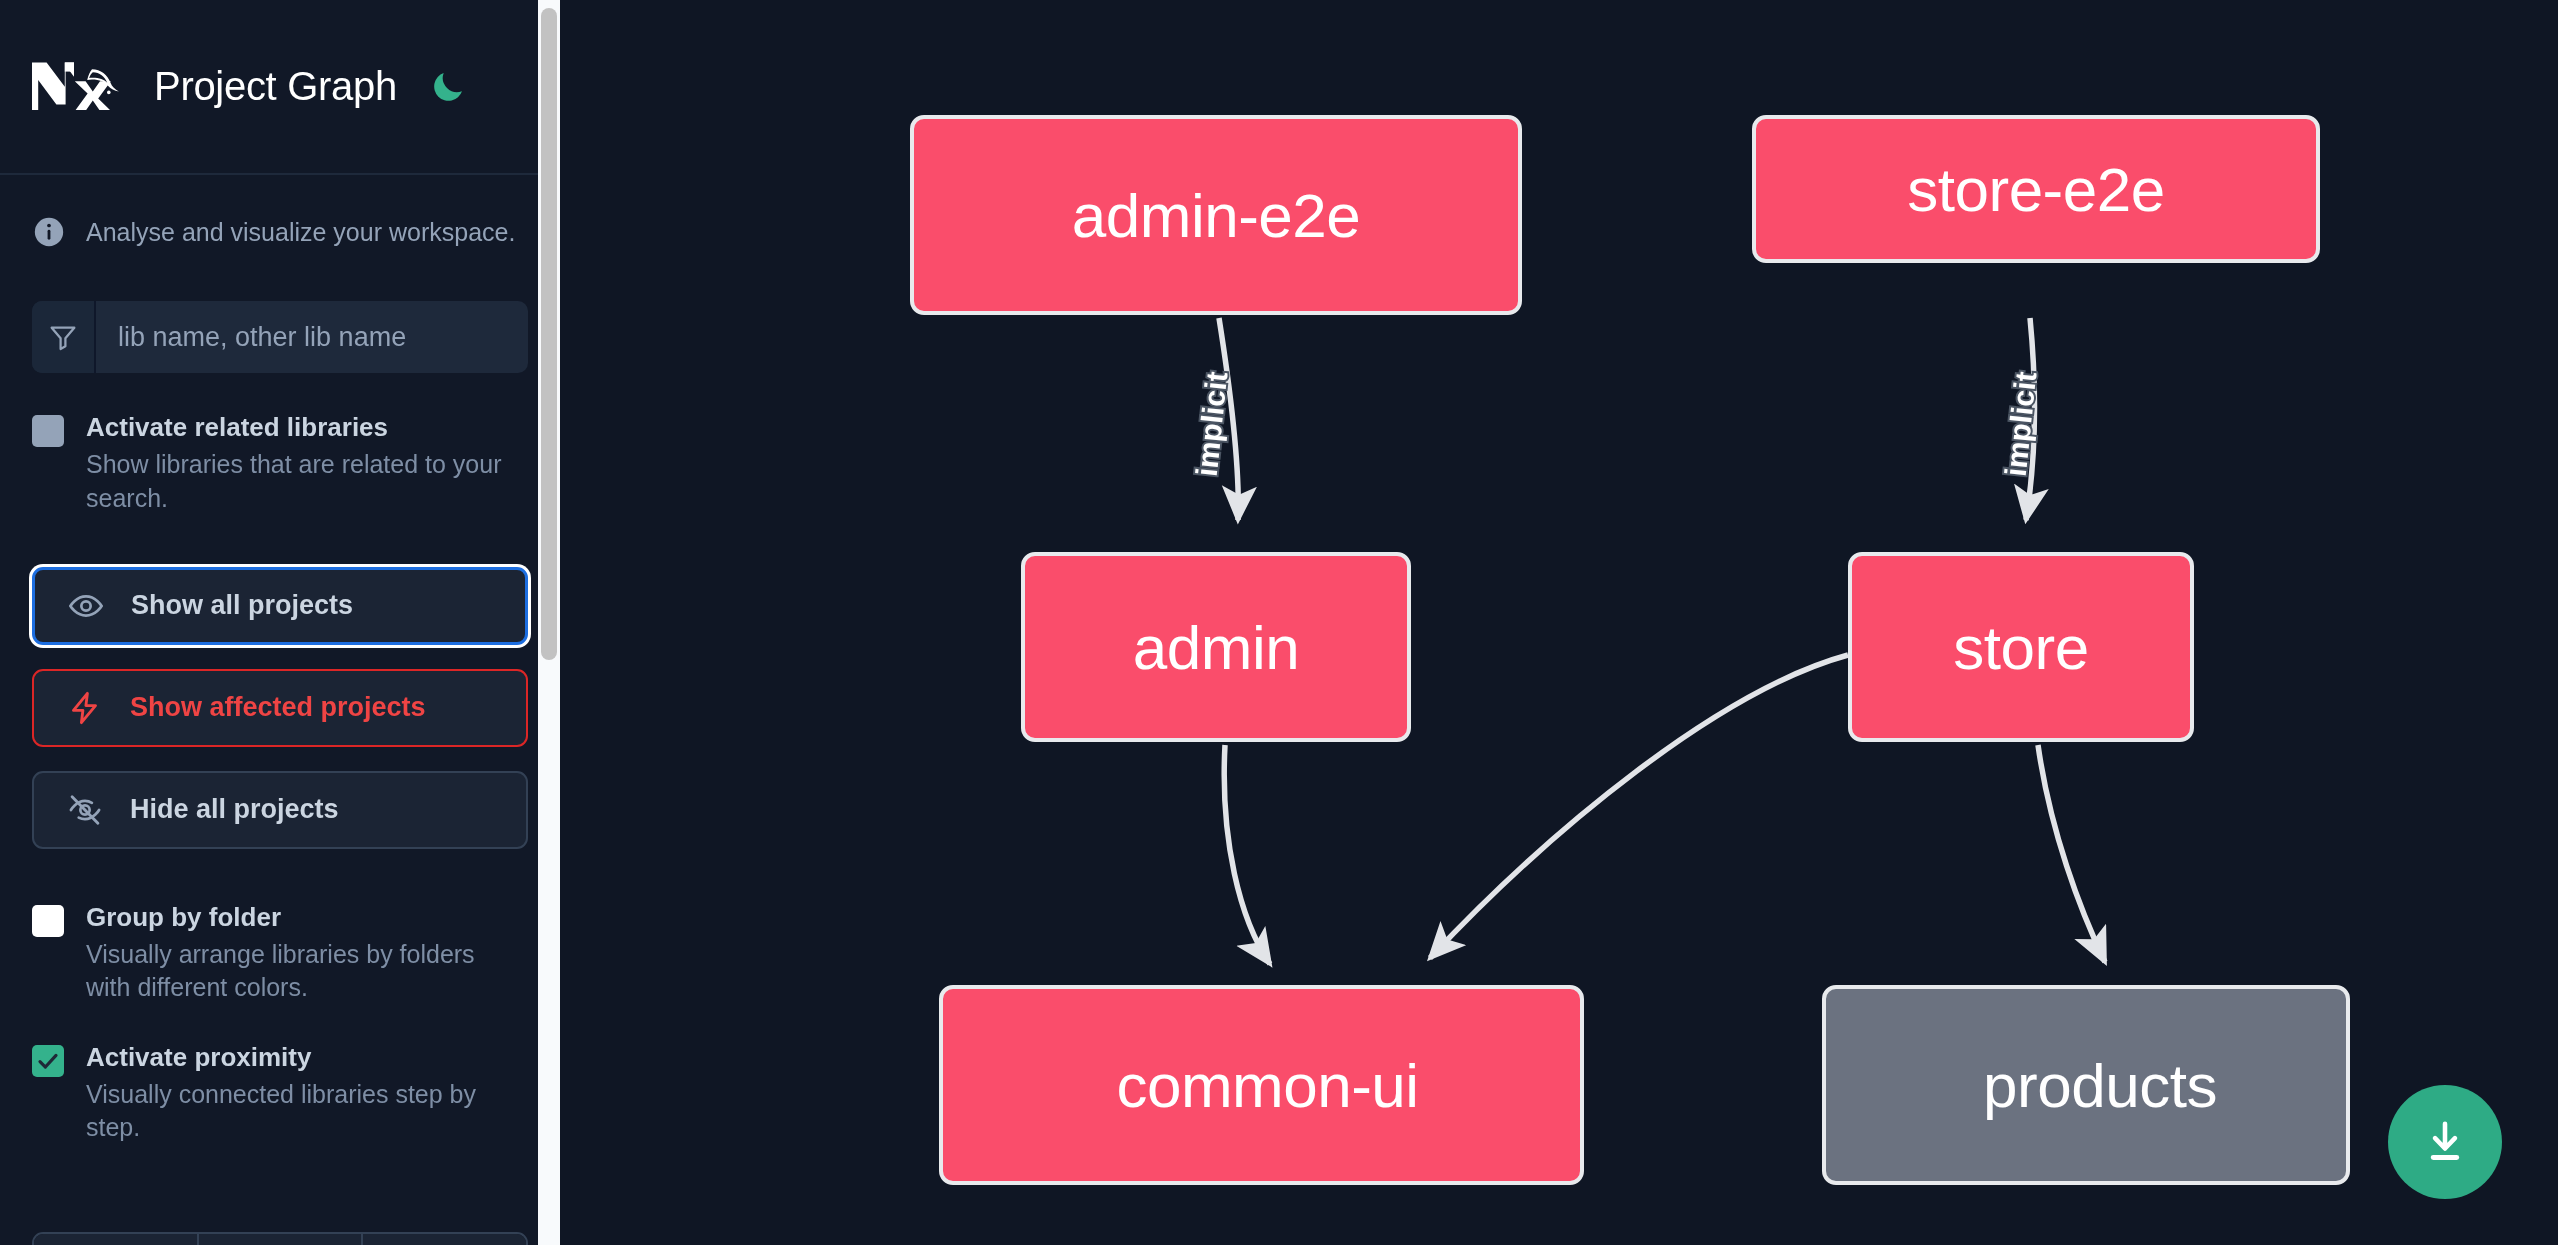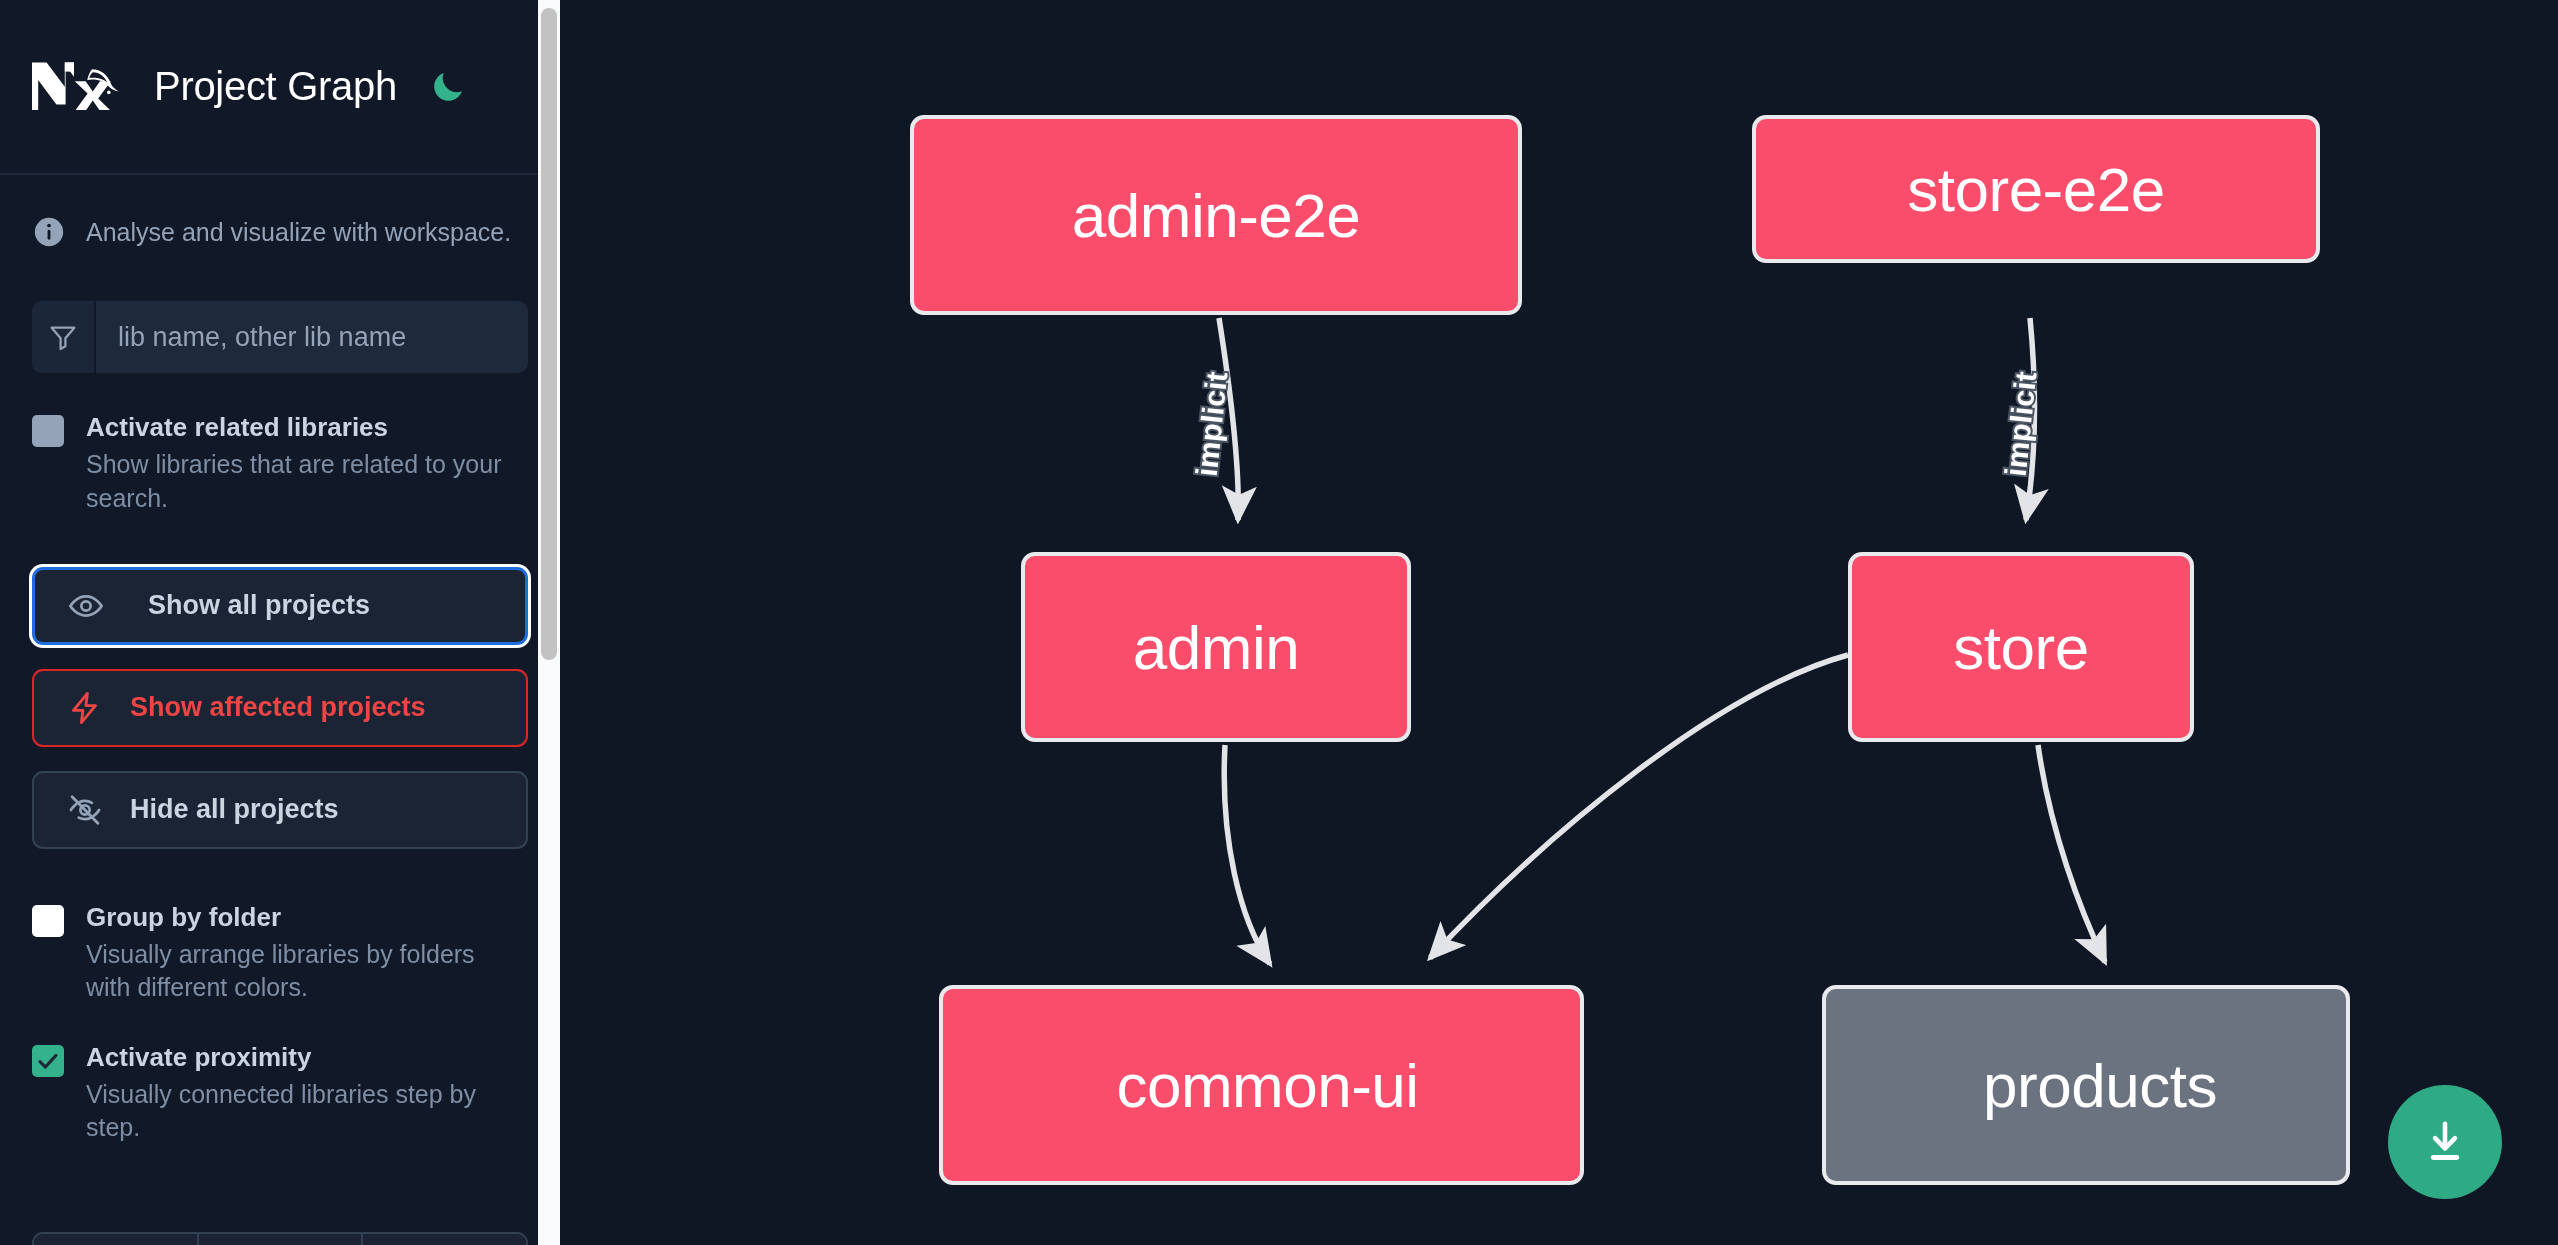--- a/index.html
+++ b/index.html
@@ -134,21 +134,20 @@
     font-weight: 700;
     color: #cbd5e1;
     margin-left: 26px;
     white-space: nowrap;
   }
   .btn-icon { width: 38px; height: 38px; flex: 0 0 38px; display:flex; align-items:center; justify-content:center; }
   #btn-show-all {
     border: 3px solid #1d6ee0;
     box-shadow: 0 0 0 3px #ffffff;
     margin-top: 52px;
-    gap: 17px;
   }
   #btn-show-affected { border: 2px solid #dc2626; }
   #btn-show-affected .btn-label { color: #ef4444; }
 
   
   .seg-group {
     position: absolute;
     left: 32px; top: 1232px;
     width: 496px; height: 70px;
     display: flex;
@@ -242,21 +241,21 @@
       </div>
 
       <div class="sb-info">
         <span class="info-icon">
           <svg viewBox="0 0 24 24" width="34" height="34" aria-hidden="true">
             <circle cx="12" cy="12" r="10" fill="#94a3b8"></circle>
             <rect x="11" y="10.4" width="2" height="7" rx="1" fill="#111827"></rect>
             <circle cx="12" cy="7.4" width="2" r="1.3" fill="#111827"></circle>
           </svg>
         </span>
-        <span class="sb-info-text">Analyse and visualize with workspace.</span>
+        <span class="sb-info-text">Analyse and visualize your workspace.</span>
       </div>
 
       <div class="filter-row">
         <span class="filter-icon-box">
           <svg viewBox="0 0 24 24" width="32" height="32" aria-hidden="true">
             <path d="M3.5 5h17l-6.7 8v6l-3.6 2v-8z" fill="none" stroke="#94a3b8" stroke-width="1.7" stroke-linejoin="round"></path>
           </svg>
         </span>
         <input class="filter-input" type="text" placeholder="lib name, other lib name" style="">
       </div>

